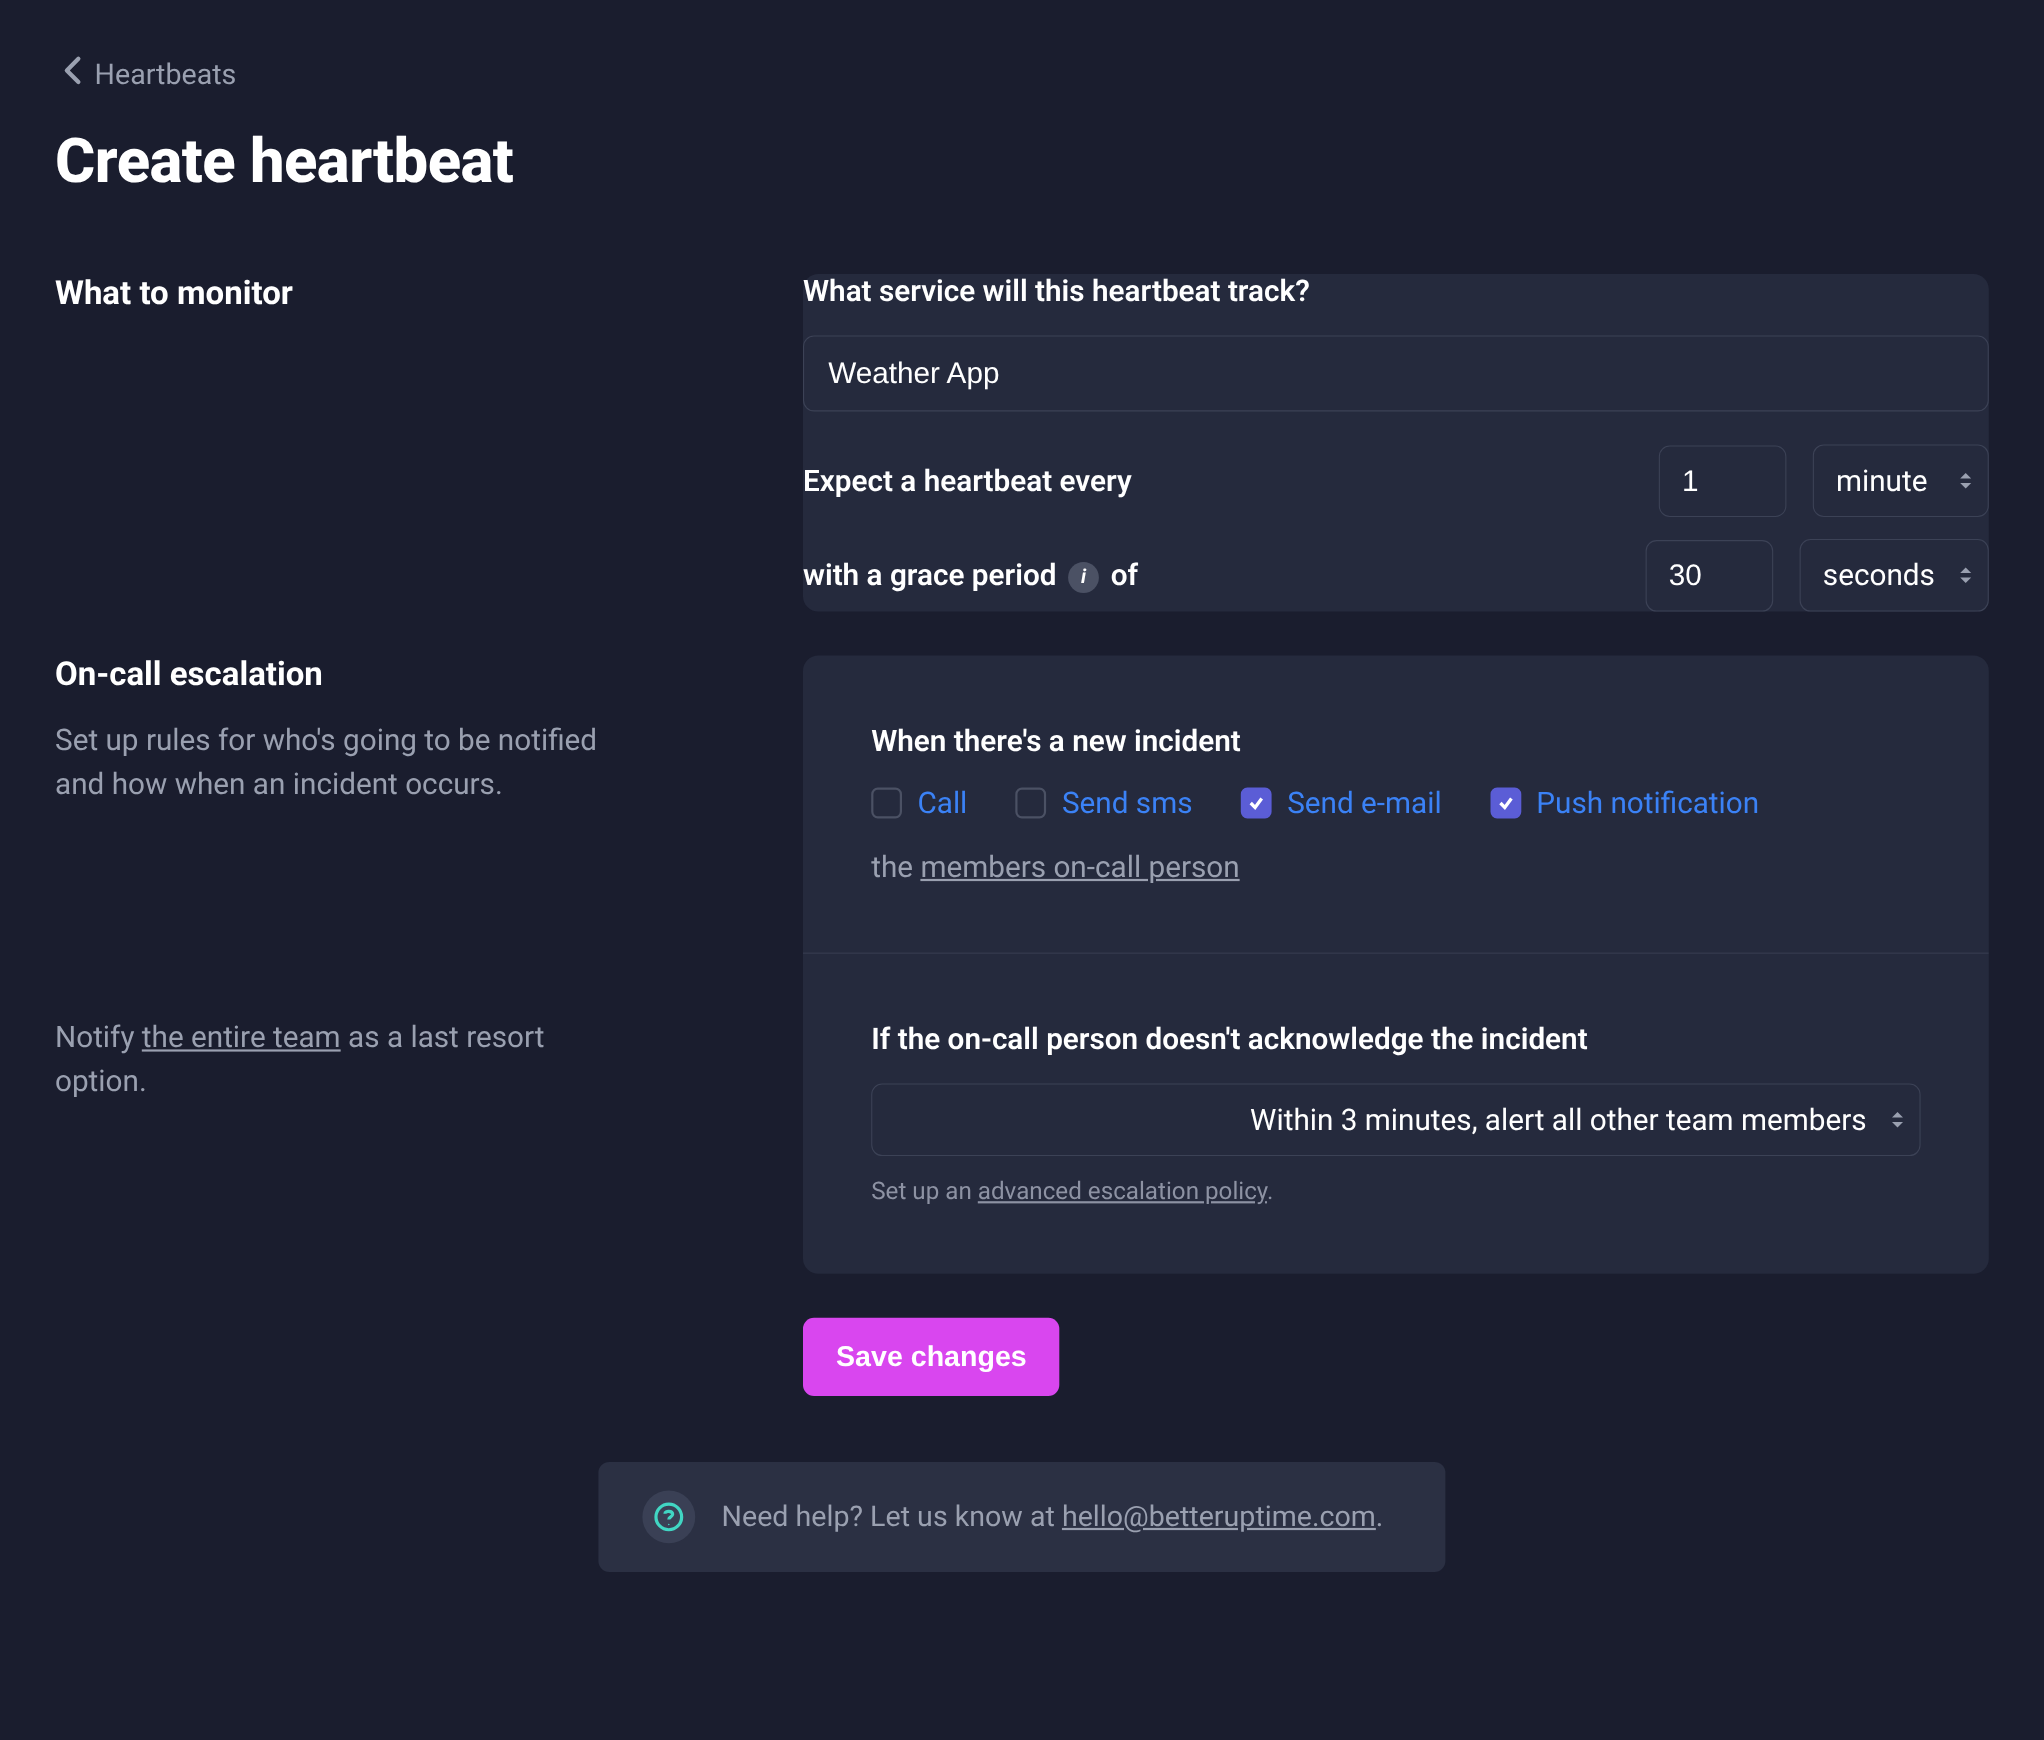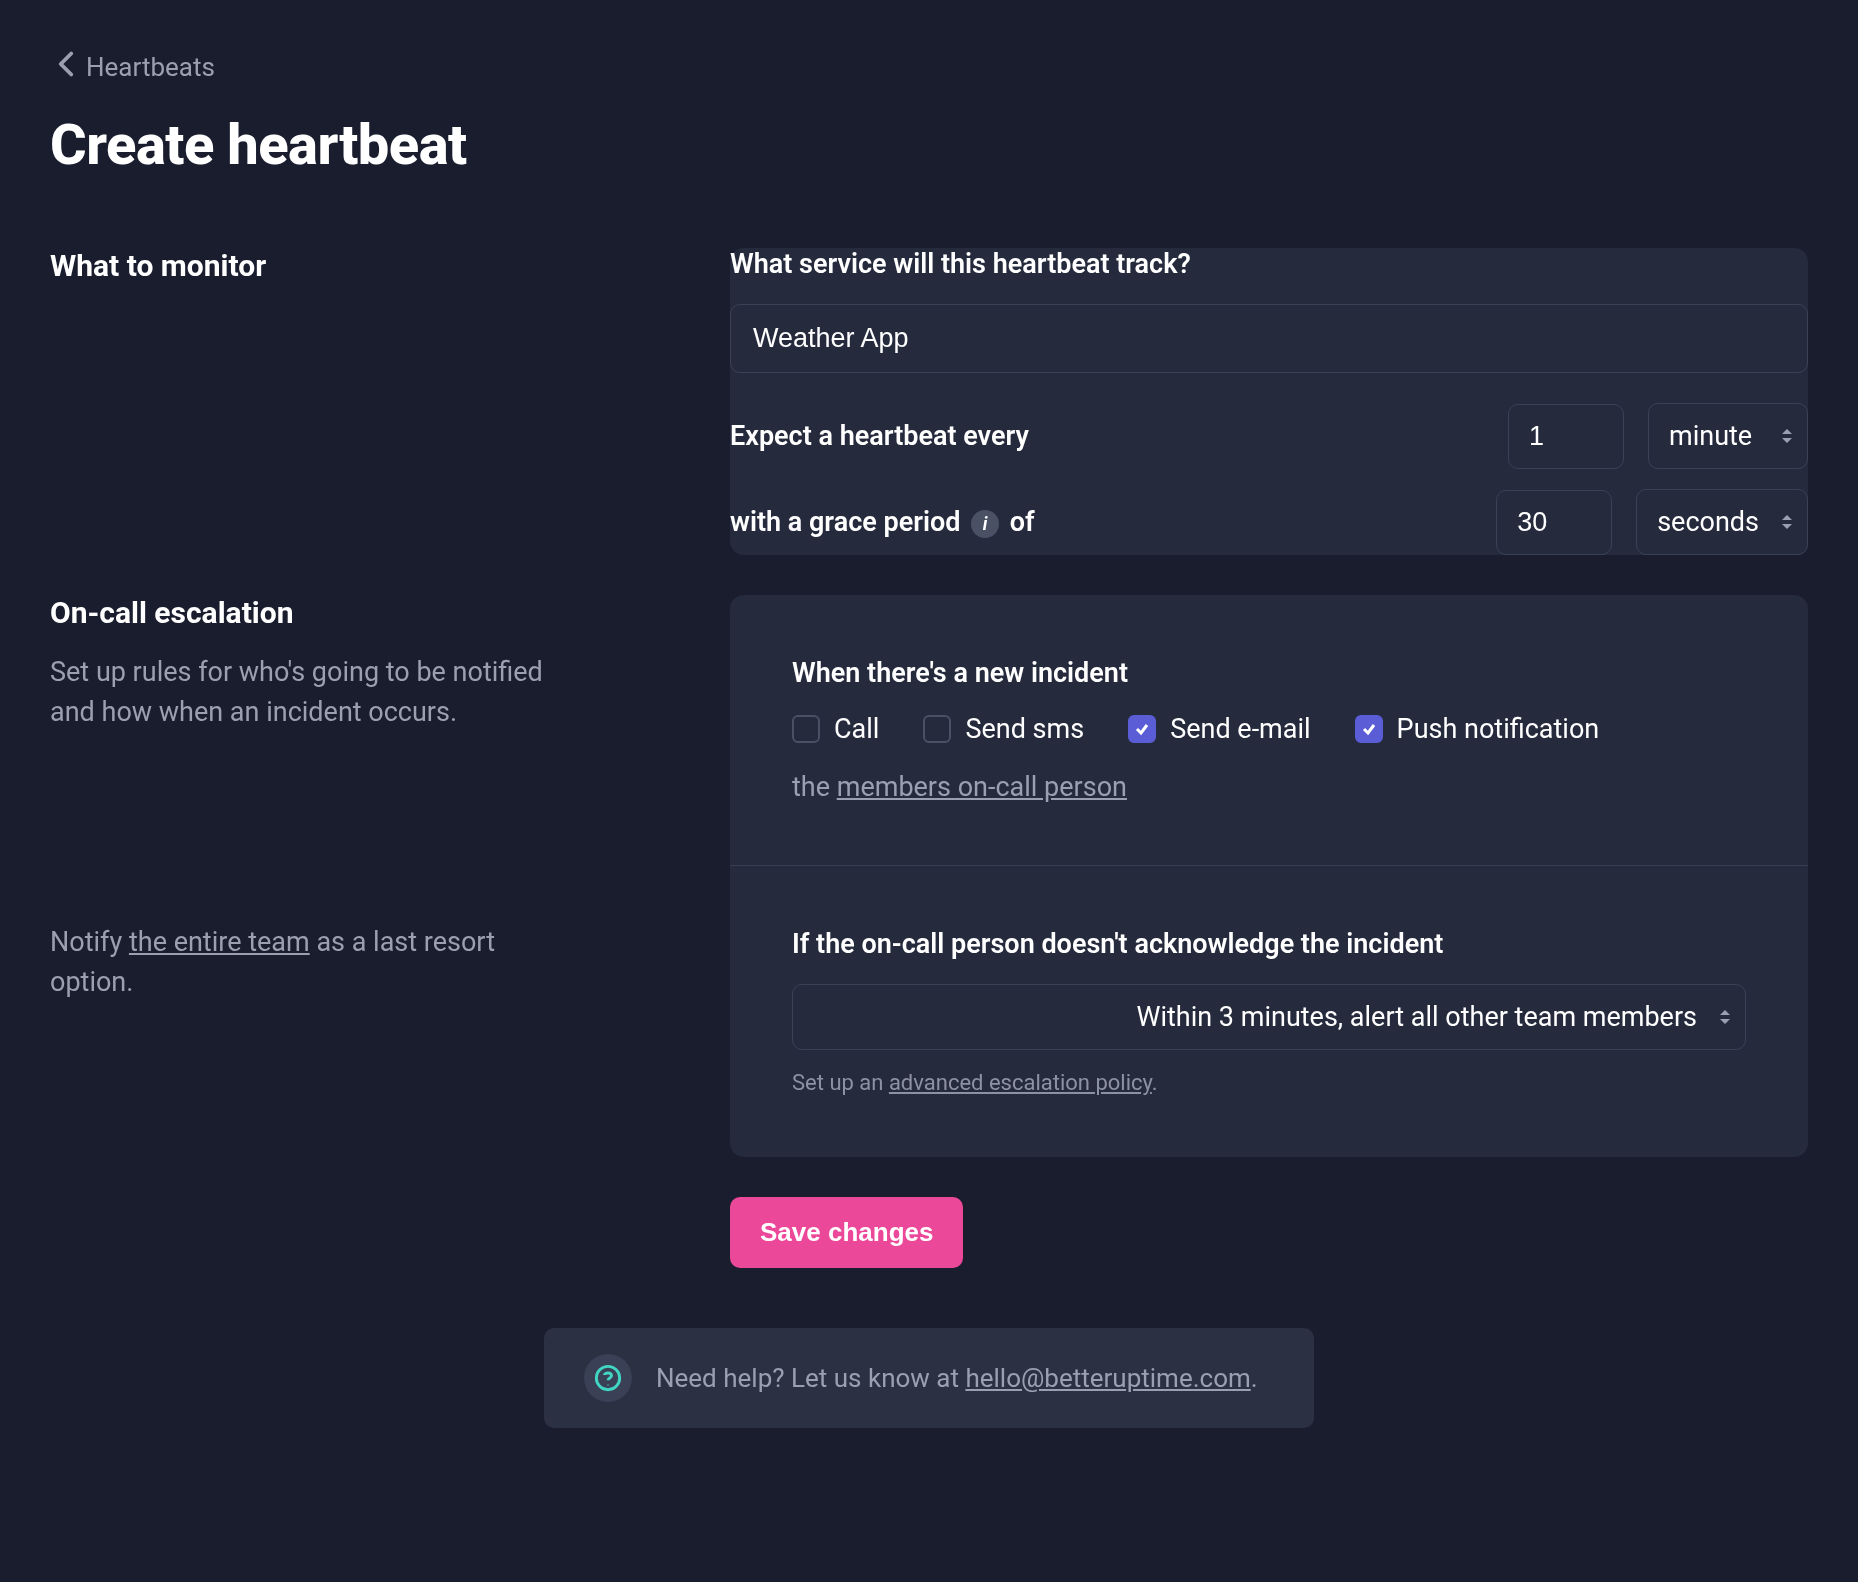--- a/index.html
+++ b/index.html
@@ -163,37 +163,37 @@
     background: transparent;
     display: inline-flex;
     align-items: center;
     justify-content: center;
   }
   .checkbox-box.checked {
     background: #5b5dd6;
     border-color: #5b5dd6;
   }
   .checkbox-box.checked svg { width: 16px; height: 16px; stroke: #fff; stroke-width: 3; fill: none; }
-  .checkbox-label { font-size: 27px; color: #ffffff; text-align: right; }
+  .checkbox-label { font-size: 27px; color: #3b82f6; text-align: right; }
 
   .muted-line { font-size: 27px; color: #9aa0b0; }
   .muted-line a { color: #9aa0b0; text-decoration: underline; }
   .small-line { font-size: 22px; color: #8d92a3; margin-top: 20px; }
   .small-line a { color: #8d92a3; text-decoration: underline; }
 
   .divider-card {
     background: #252a3d;
     border-radius: 14px;
     overflow: hidden;
   }
   .divider-card .sub { padding: 62px; border-top: 1px solid #373c50; }
   .divider-card .sub:first-child { border-top: none; }
 
   .save-btn {
-    background: #ec4899;
+    background: #d946ef;
     color: #fff;
     border: none;
     border-radius: 10px;
     padding: 20px 30px;
     font-size: 26px;
     font-weight: 600;
     cursor: pointer;
   }
 
   .help-box {

